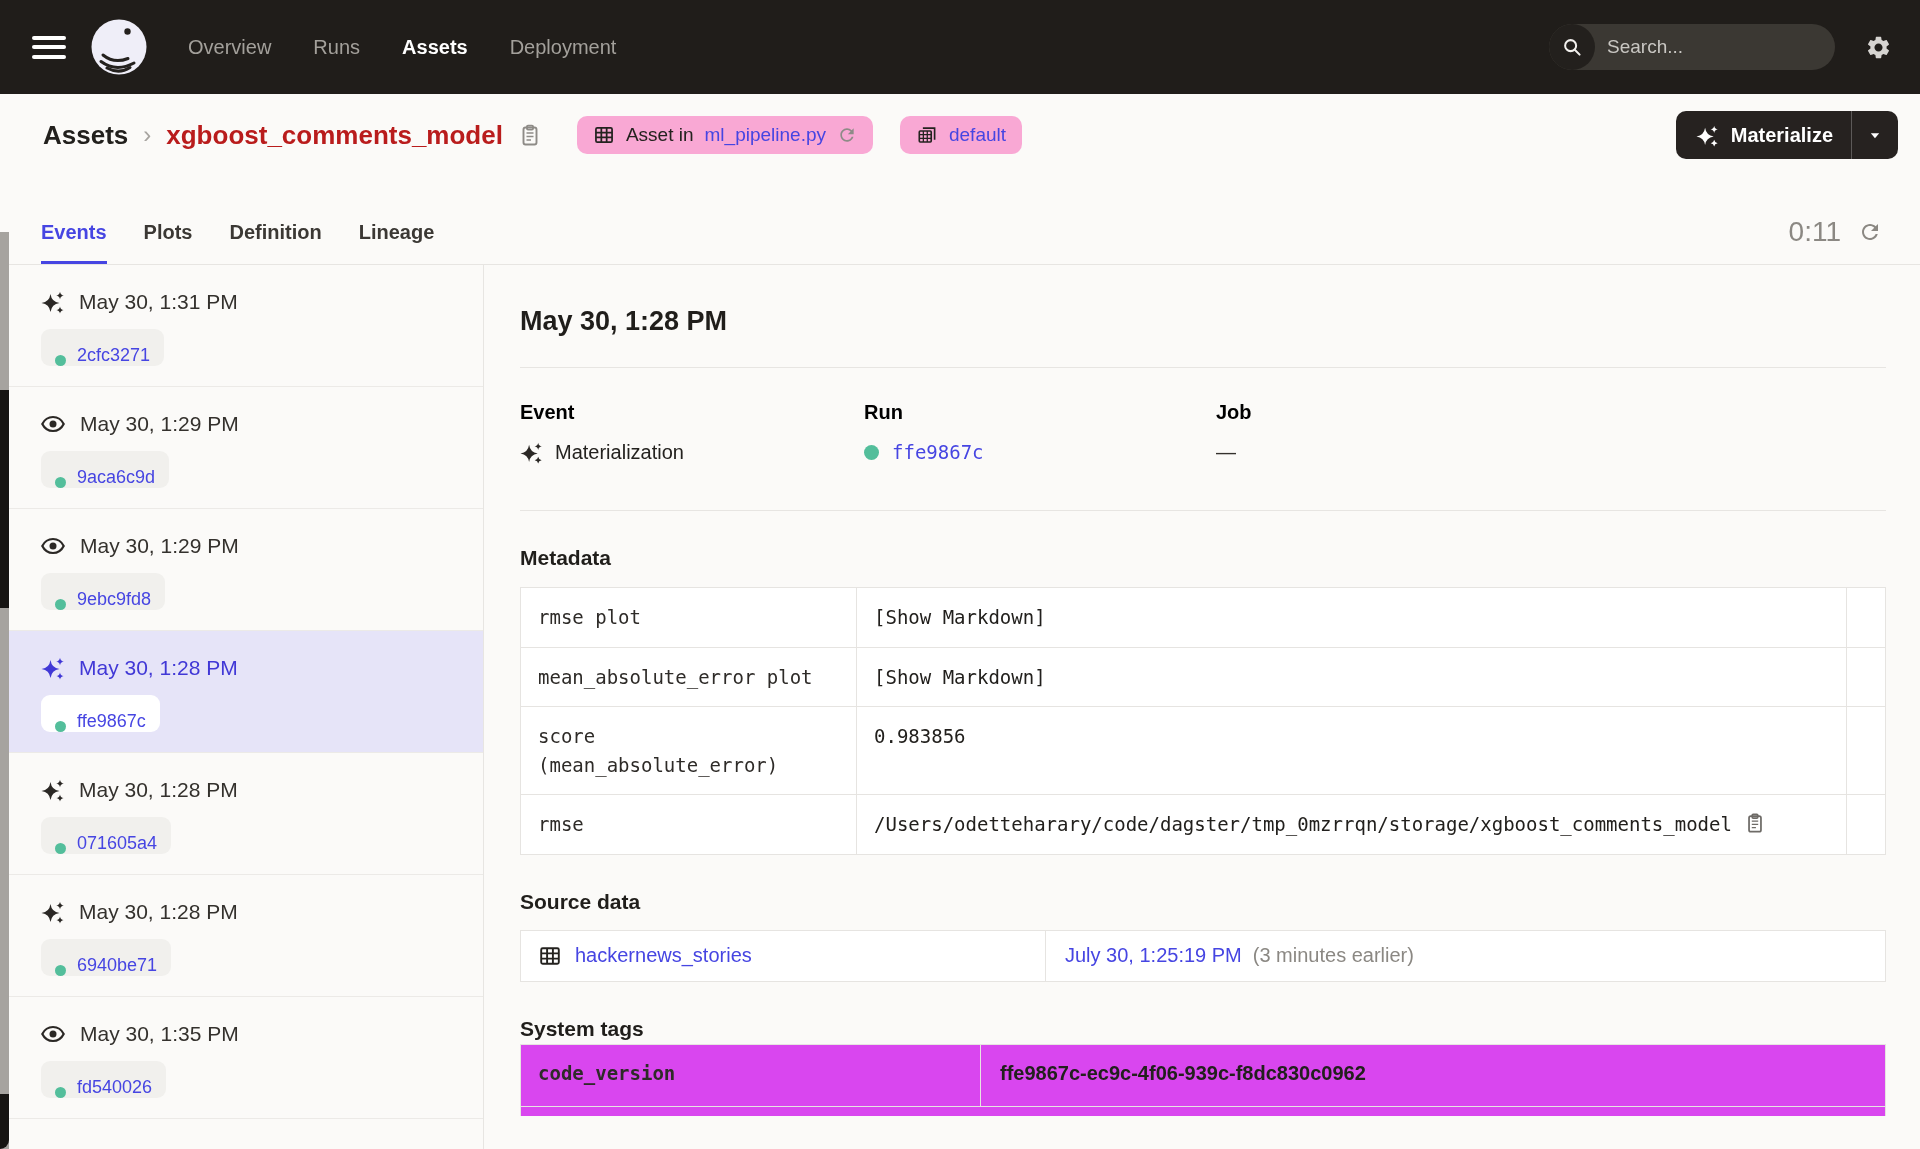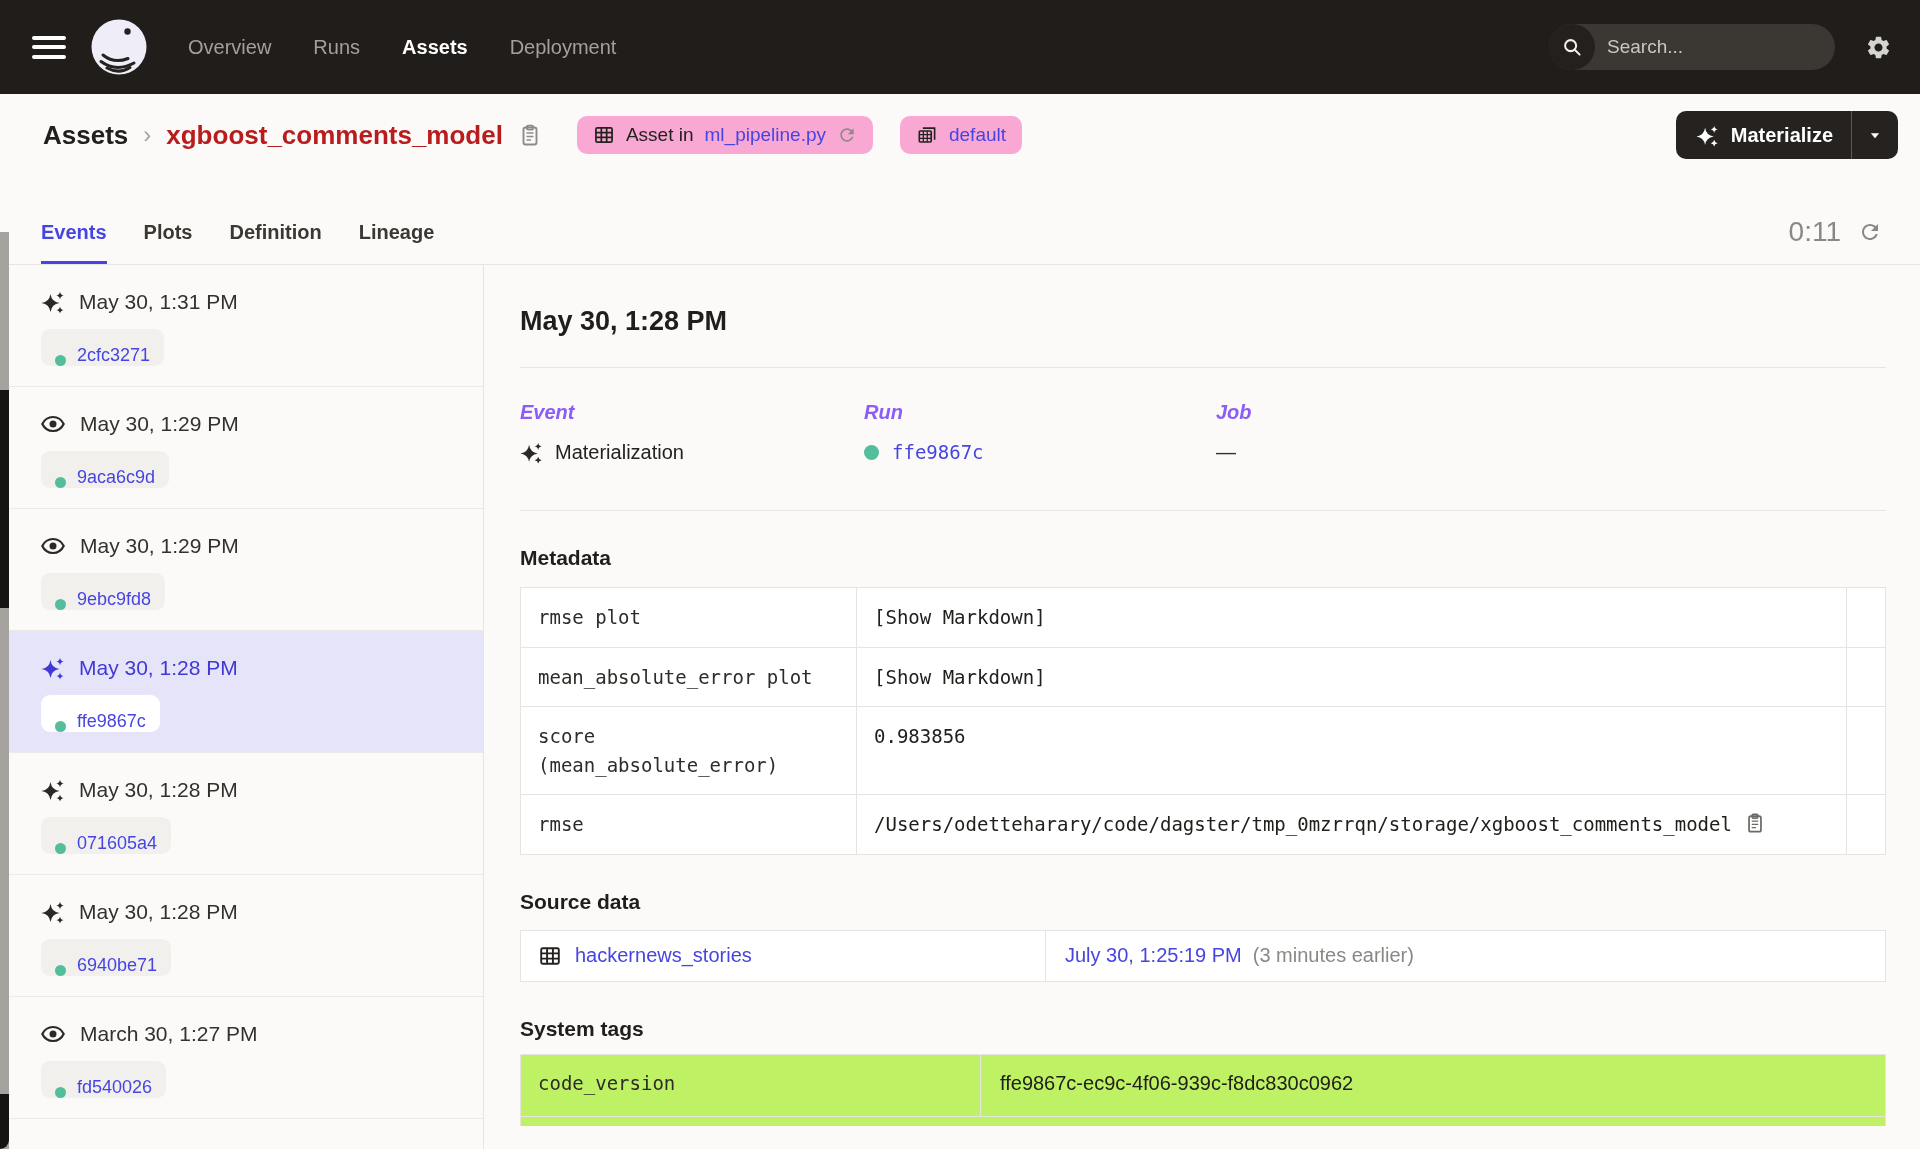--- a/index.html
+++ b/index.html
@@ -60,21 +60,21 @@
   .ev.selected .ev-badge { background:#FFFFFF; }
   .dot { width:11px; height:11px; border-radius:50%; background:#53BE9B; }
 
   .main { flex:1; padding:0 34px 0 36px; overflow:hidden; }
   .dtitle { margin-top:41px; font-size:27px; font-weight:700; color:#201E1B; }
   .hr { height:1px; background:#E7E5E2; }
   .hr1 { margin-top:30px; }
   .hr2 { margin-top:46px; }
   .cols { display:flex; margin-top:33px; }
   .col1 { width:344px; } .col2 { width:352px; }
-  .col-label { font-size:20px; font-weight:700; color:#8b5cf6;font-style:italic; }
+  .col-label { font-size:20px; font-weight:700; color:#000000; }
   .col-value { margin-top:17px; display:flex; align-items:center; gap:13px; font-size:20px; color:#24221F; }
   .run-link { font-family:"DejaVu Sans Mono", monospace; font-size:19px; color:#4645E2; cursor:pointer; }
   .run-dot { width:15px; height:15px; border-radius:50%; background:#53BE9B; }
   .job-dash { color:#34312D; }
 
   .sect-h { margin-top:35px; font-size:21px; font-weight:700; color:#201E1B; }
   .mtable { margin-top:17px; border:1px solid #E6E4E1; background:#FFFFFF; }
   .mrow { display:flex; border-bottom:1px solid #E6E4E1; min-height:58px; }
   .mrow:last-child { border-bottom:none; }
   .mkey { width:336px; min-width:336px; border-right:1px solid #E6E4E1; padding:15px 17px;
@@ -86,21 +86,21 @@
   .clip { color:#6E6B67; margin-top:2px; }
 
   .stable { margin-top:16px; border:1px solid #E6E4E1; background:#FFFFFF; display:flex; height:52px; }
   .scell1 { width:525px; min-width:525px; border-right:1px solid #E6E4E1; display:flex; align-items:center; gap:13px; padding:0 17px; }
   .scell1 .asset-link { font-size:20px; color:#4645E2; cursor:pointer; }
   .scell1 .tbl-icon { color:#24221F; }
   .scell2 { flex:1; display:flex; align-items:center; gap:11px; padding:0 19px; font-size:20px; }
   .time-link { color:#4645E2; cursor:pointer; }
   .rel-time { color:#8B8883; }
 
-  .ttable { margin-top:13px; border:1px solid #E6E4E1; border-bottom:none; background:#bef264; }
+  .ttable { margin-top:3px; border:1px solid #E6E4E1; border-bottom:none; background:#d946ef;font-weight:bold; }
   .trow { display:flex; border-bottom:1px solid #E6E4E1; min-height:62px; }
   .tkey { width:460px; min-width:460px; border-right:1px solid #E6E4E1; padding:17px 17px;
     font-family:"DejaVu Sans Mono", monospace; font-size:19px; color:#2E2B28; }
   .tval { flex:1; padding:17px 19px; font-size:20px; color:#22201D; }
   .trow.sliver { height:9px; min-height:9px; border-bottom:none; }
 
   
   .edge-track { position:absolute; left:0; top:232px; width:9px; height:917px; background:#A6A39F; }
   .edge-thumb { position:absolute; left:0; top:390px; width:9px; height:218px; background:#161412; }
   .edge-bottom { position:absolute; left:0; top:1094px; width:9px; height:55px; background:#161412; border-radius:0 0 10px 0; }
@@ -326,21 +326,21 @@
           <span class="dot"></span>
           <span>6940be71</span>
         </span>
     </div>
 
     <div class="ev">
       <div class="ev-top">
           <svg class="ev-icon" width="24" height="24">
             <use href="#i-eye"></use>
           </svg>
-        <span>March 30, 1:27 PM</span>
+        <span>May 30, 1:35 PM</span>
         </div>
       <span class="ev-badge">
           <span class="dot"></span>
           <span>fd540026</span>
         </span>
     </div>
 
   </aside>
 
   <main class="main">

